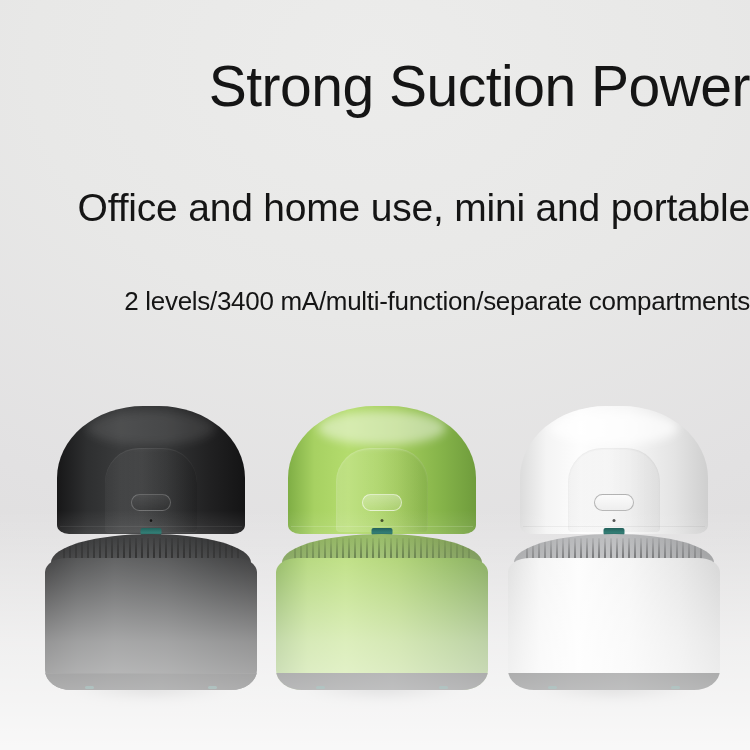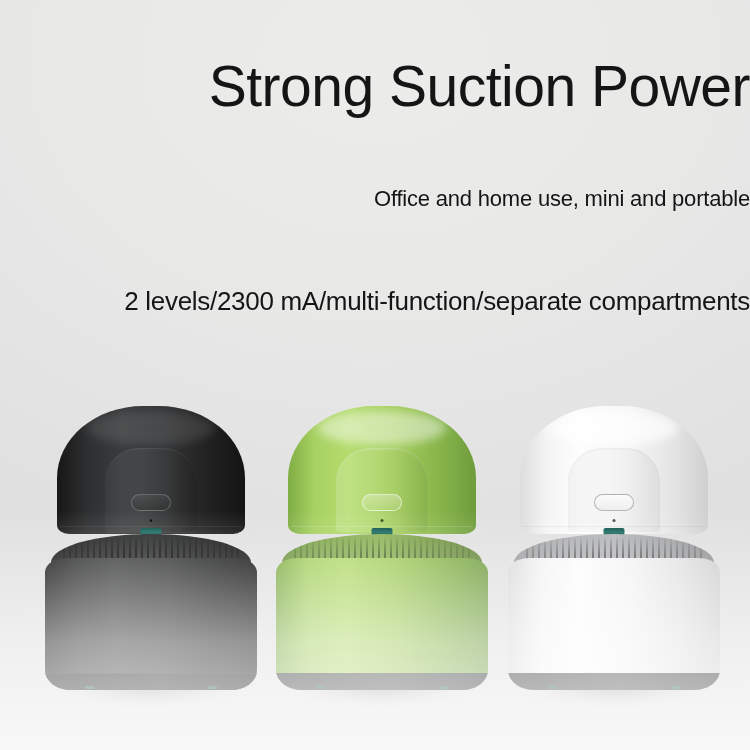--- a/index.html
+++ b/index.html
@@ -37,21 +37,21 @@
   }
   #headline {
     top: 56px;
     font-size: 57px;
     line-height: 1.08;
     font-weight: 400;
     letter-spacing: -0.5px;
   }
   #subhead {
     top: 186px;
-    font-size: 22px;
+    font-size: 39px;
     font-weight: 400;
     letter-spacing: -0.2px;
   }
   #specline {
     top: 286px;
     font-size: 26px;
     font-weight: 400;
     letter-spacing: -0.3px;
   }
 
@@ -293,21 +293,21 @@
 </style>
 </head>
 <body>
 
 <div id="stage">
 
   <div class="copy" id="headline">Strong Suction Power</div>
 
   <div class="copy" id="subhead">Office and home use, mini and portable</div>
 
-  <div class="copy" id="specline">2 levels/2300 mA/multi-function/separate compartments</div>
+  <div class="copy" id="specline">2 levels/3400 mA/multi-function/separate compartments</div>
 
   <div class="product" id="product-black">
     <div class="contact-shadow"></div>
 
     <div class="cap">
       <div class="cap-gloss"></div>
       <div class="panel"></div>
       <div class="cap-seam"></div>
     </div>
     <div class="btn"></div>

